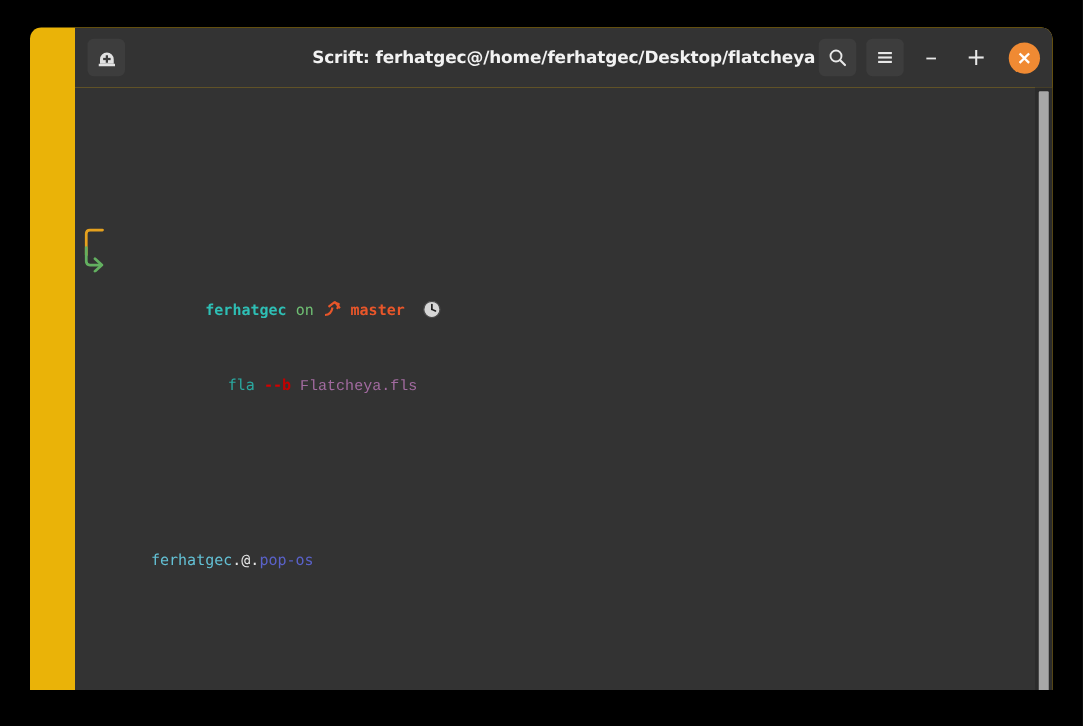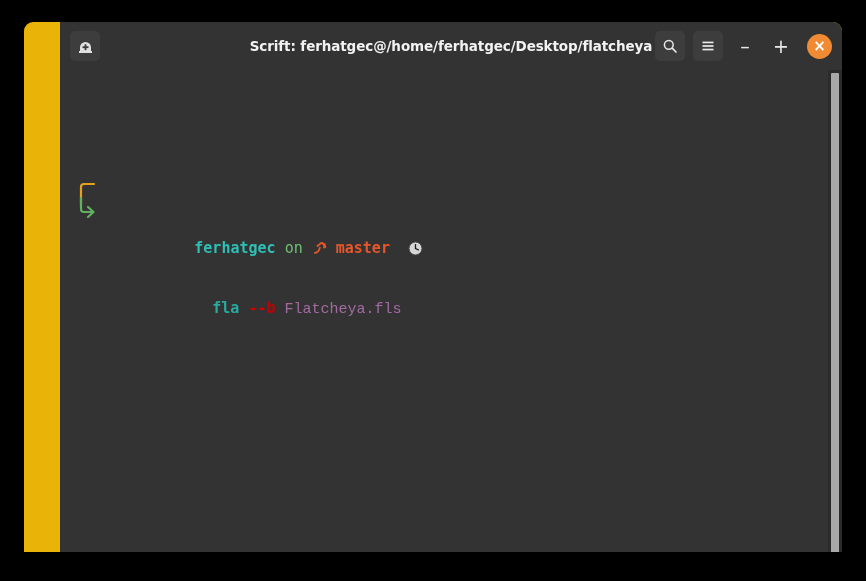--- a/index.html
+++ b/index.html
@@ -95,25 +95,24 @@
     flex: 1 1 auto;
     display: flex;
     background: #333333;
     position: relative;
     min-height: 0;
   }
   #term {
     flex: 1 1 auto;
     padding: 8px 0 0 2px;
     font-family: "DejaVu Sans Mono", monospace;
-    font-size: 15px;
+    font-size: 12px;
     line-height: 20px;
     white-space: pre;
     overflow: hidden;
-    margin-left: 12px;
   }
   .line { height: 20px; padding-left: 1px; }
   .blank { height: 20px; }
 
   
   #scrollbar-track {
     flex: 0 0 14px;
     background: #2b2b2b;
     position: relative;
   }
@@ -201,25 +200,28 @@
               <path d="M2 11 Q7 11 8 5" fill="none" stroke="#e8562a" stroke-width="1.7"></path>
               <path d="M6 2 L12.5 2 L12.5 8.5" fill="none" stroke="#e8562a" stroke-width="1.7" transform="rotate(-38 9 5)"></path>
               <path d="M9.5 1 L13 2.2 L11.9 5.6" fill="none" stroke="#e8562a" stroke-width="1.7" stroke-linecap="round" stroke-linejoin="round"></path>
             </svg><span> </span><span class="c-orange" style="font-weight:bold">master</span><span>  </span><svg width="15" height="15" viewBox="0 0 15 15" style="vertical-align:-3px">
               <circle cx="7.5" cy="7.5" r="6.5" fill="#d6d6d6" stroke="#4a4a4a" stroke-width="1"></circle>
               <line x1="7.5" y1="7.5" x2="7.5" y2="3.6" stroke="#1a1a1a" stroke-width="1.3" stroke-linecap="round"></line>
               <line x1="7.5" y1="7.5" x2="10.4" y2="8.8" stroke="#1a1a1a" stroke-width="1.3" stroke-linecap="round"></line>
             </svg>
         </div>
         <div class="line" style="padding-left:48px">
-          <span class="c-teal" style="font-weight:bold">fla</span><span> </span><span class="c-red" style="font-weight:bold">--</span><span class="c-dkred" style="font-weight:bold">b</span><span> </span><span class="c-mauve">Flatcheya.fls</span>
+          <span class="c-teal" style="font-weight:normal">fla</span><span> </span><span class="c-red" style="font-weight:bold">--</span><span class="c-dkred" style="font-weight:bold">b</span><span> </span><span class="c-mauve">Flatcheya.fls</span>
         </div>
       </div>
 
       
+      <div class="line">
+        <span class="c-lblue">ferhatgec</span><span class="c-white">.@.</span><span class="c-pblue">pop-os</span>
+      </div>
 
       <div class="blank"></div>
       
       
 
       
       
 
       
 

